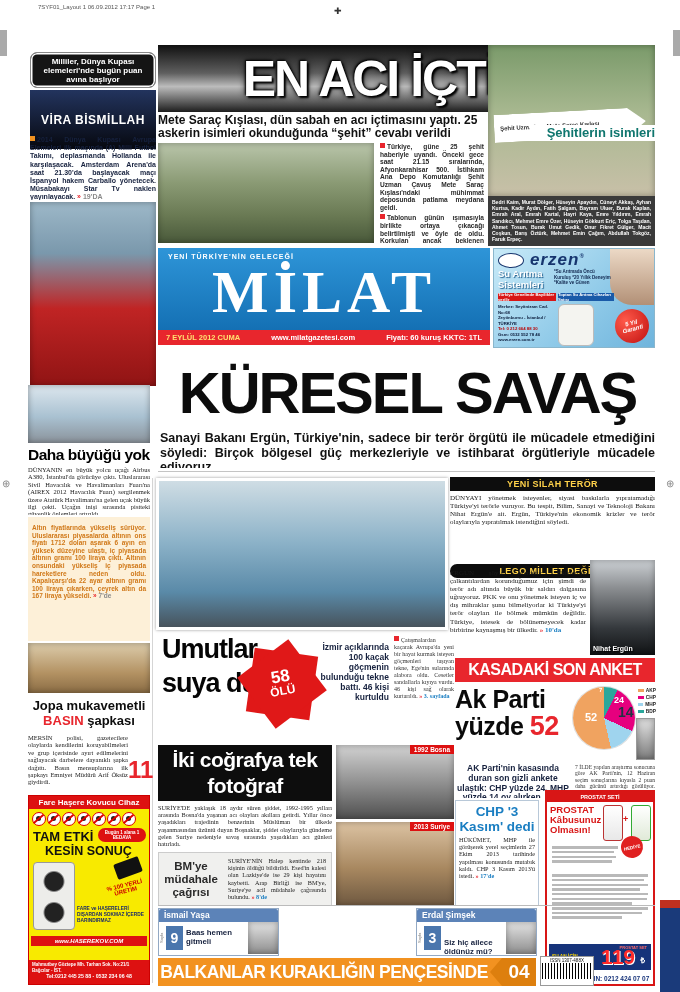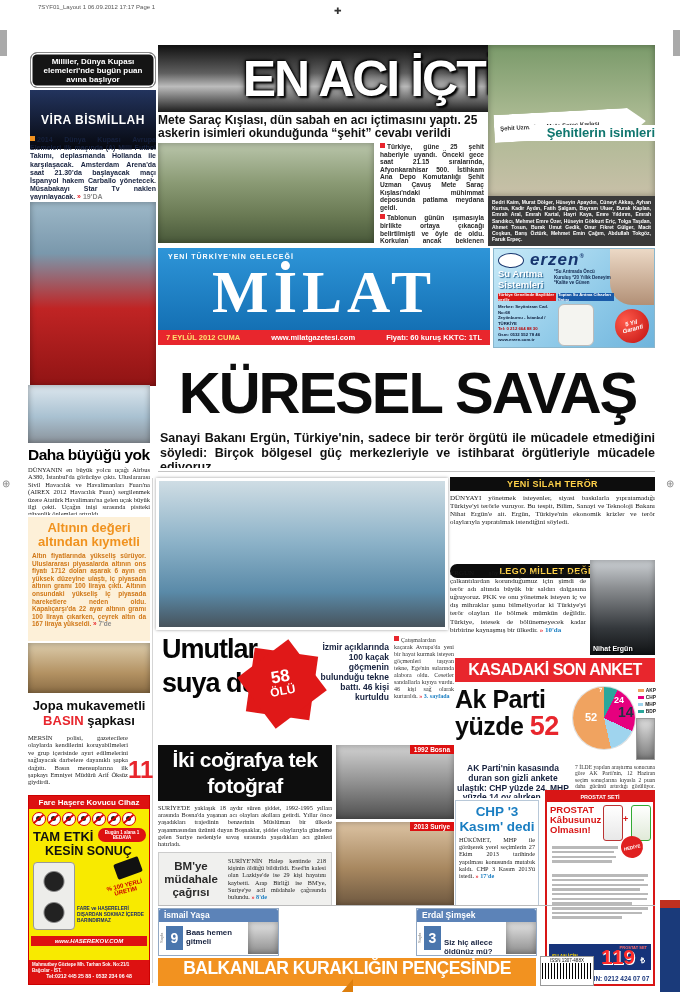--- a/index.html
+++ b/index.html
@@ -107,21 +107,20 @@
   </div>
   <div class="abs just ovh" style="left:160px;top:431px;width:495px;height:37px;font-size:12.5px;font-weight:bold;color:#111;line-height:14.5px;">Sanayi Bakanı Ergün, Türkiye'nin, sadece bir terör örgütü ile mücadele etmediğini söyledi:  Birçok bölgesel güç merkezleriyle ve istihbarat örgütleriyle mücadele ediyoruz</div>
   <div class="abs" style="left:158px;top:471px;width:497px;height:1px;background:#c4c4c4;"></div>
   <div class="abs" style="left:152px;top:478px;width:1px;height:505px;background:#d5d5d5;"></div>
 
   <div class="abs photo" style="left:28px;top:385px;width:122px;height:58px;background:linear-gradient(180deg,#dde7ee 0%,#a9c1d1 55%,#8a929a 100%);"></div>
   <div class="abs" style="left:28px;top:446px;width:122px;font-size:15.5px;font-weight:bold;color:#000000;letter-spacing:-0.5px;">Daha büyüğü yok</div>
   <div class="abs serif just ovh" style="left:28px;top:466px;width:122px;height:49px;font-size:6.5px;line-height:7.4px;color:#222;">DÜNYANIN en büyük yolcu uçağı Airbus A380, İstanbul'da görücüye çıktı. Uluslararası Sivil Havacılık ve Havalimanları Fuarı'na (AIREX 2012 Havacılık Fuarı) sergilenmek üzere Atatürk Havalimanı'na gelen uçak büyük ilgi çekti. Uçağın inişi sırasında pistteki güvenlik önlemleri artırıldı.</div>
 
   <div class="abs ovh" style="left:28px;top:517px;width:122px;height:124px;background:#fdf0d8;padding:4px;box-sizing:border-box;">
-    <div style="font-size:13px;font-weight:bold;color:#f0921e;text-align:center;line-height:14px;">Altının değeri altından kıymetli</div>
     <div class="just" style="font-size:6.5px;font-weight:bold;color:#d07818;line-height:7.6px;margin-top:3px;">
       <span>Altın fiyatlarında yükseliş sürüyor. Uluslararası piyasalarda altının ons fiyatı 1712 doları aşarak 6 ayın en yüksek düzeyine ulaştı, iç piyasada altının gramı 100 liraya çıktı. Altının onsundaki yükseliş iç piyasada hareketlere neden oldu. Kapalıçarşı'da 22 ayar altının gramı 100 liraya çıkarken, çeyrek altın da 167 liraya yükseldi.</span>
       <span class="ref-a">»</span> <span class="ref-gray">7'de</span>
     </div>
   </div>
   <div class="abs photo" style="left:28px;top:643px;width:122px;height:50px;background:linear-gradient(180deg,#dcccab 0%,#b39263 60%,#8a6c44 100%);"></div>
   <div class="abs" style="left:28px;top:698px;width:122px;text-align:center;font-size:13px;font-weight:bold;line-height:15px;color:#0d0d0d;">
     <div>Jopa mukavemetli</div>
     <div><span style="color:#e8262d;">BASIN</span><span> şapkası</span></div>
   </div>
@@ -283,21 +282,21 @@
   <div class="abs card" style="left:416px;top:908px;width:119px;height:46px;">
     <div class="card-bar">Erdal Şimşek</div>
     <div style="display:flex;height:32px;">
       <span style="writing-mode:vertical-rl;transform:rotate(180deg);font-size:4px;color:#888;width:7px;text-align:center;">Sayfa</span>
       <span class="ctr" style="width:17px;height:24px;background:#4a76ad;color:#fff;font-size:14px;font-weight:bold;margin:4px 3px 0 0;">3</span>
       <span style="flex:1;font-size:7.8px;font-weight:bold;color:#16213e;line-height:9px;padding-top:16px;">Siz hiç ailece öldünüz mü?</span>
       <span class="photo" style="width:30px;background:linear-gradient(180deg,#e4e4e4,#8d8d8d);"></span>
     </div>
   </div>
 
-  <div class="abs" style="left:158px;top:958px;width:378px;height:28px;background:#f29220;display:flex;align-items:center;flex-direction:column;">
+  <div class="abs" style="left:158px;top:958px;width:378px;height:28px;background:#f29220;display:flex;align-items:center;">
     <span style="flex:1;text-align:center;color:#fff;font-size:17.5px;font-weight:bold;letter-spacing:-0.5px;">BALKANLAR KURAKLIĞIN PENÇESİNDE</span>
     <span style="width:0;height:0;border-top:14px solid transparent;border-bottom:14px solid transparent;border-right:12px solid #dd7f0e;"></span>
     <span class="ctr" style="width:34px;height:28px;background:#dd7f0e;color:#fff;font-size:19px;font-weight:bold;">04</span>
   </div>
   <div class="abs" style="left:540px;top:956px;width:54px;height:30px;background:#fff;border:1px solid #999;box-sizing:border-box;padding:1px;text-align:center;z-index:5;">
     <div style="font-size:4.5px;color:#111;">ISSN 1307-488X</div>
     <div class="barcode"></div>
   </div>
   <div class="abs" style="left:660px;top:900px;width:20px;height:92px;background:linear-gradient(180deg,#c03020 0,#c03020 8px,#1a3a7a 8px);"></div>
 

